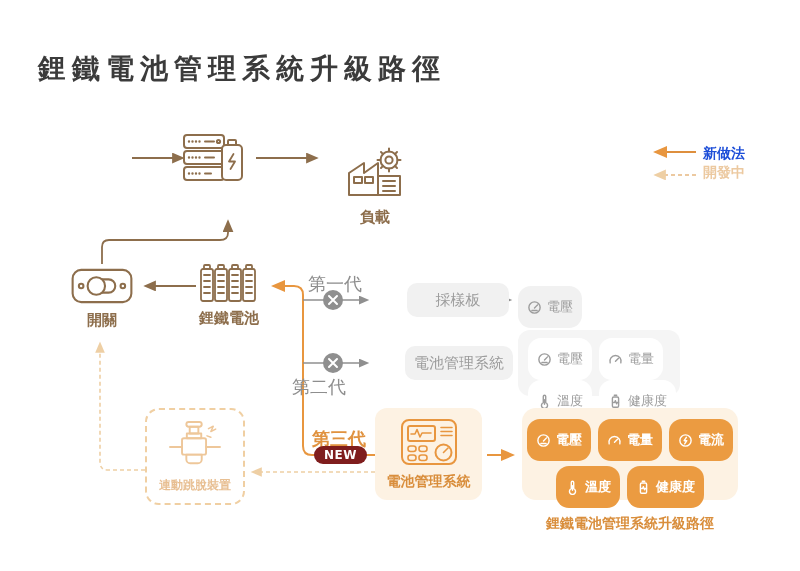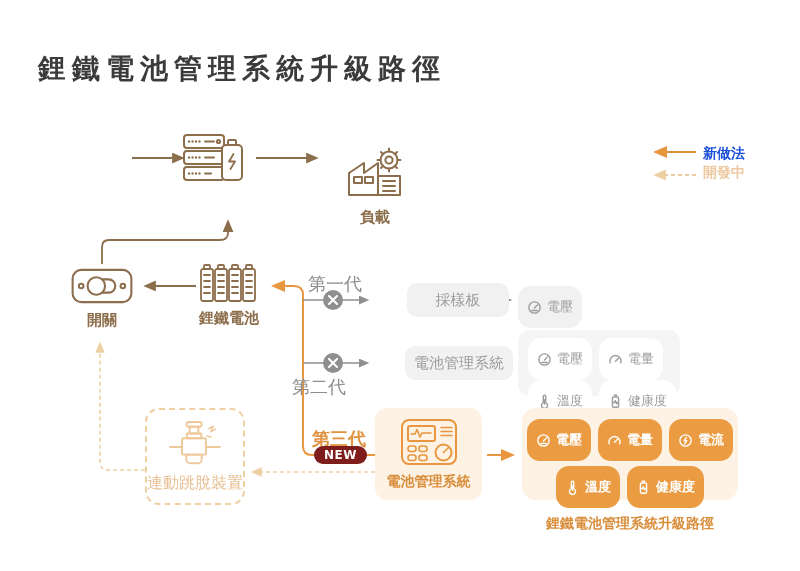--- a/index.html
+++ b/index.html
@@ -49,21 +49,21 @@
     background:#fdf2e3; border-radius:14px; z-index:2; padding:11px 10px 8px;
     display:flex; flex-direction:column; align-items:center; }
   .gen3-container .badge-row { margin-bottom:5px; }
   .gen3-container .mlabel { font-size:14px; font-weight:bold; color:#d98e3c;
     white-space:nowrap; margin-top:2px; }
 
   .trip-box { position:absolute; left:145px; top:408px; width:100px; height:97px;
     border:2px dashed #f0cfa2; border-radius:14px; z-index:2; display:flex;
     flex-direction:column; align-items:center; justify-content:space-between;
     padding:10px 2px 9px; background:#ffffff; }
-  .trip-box .tlabel { font-size:16px; color:#e8bf92; font-weight:normal; white-space:nowrap; }
+  .trip-box .tlabel { font-size:12px; color:#e8bf92; font-weight:bold; white-space:nowrap; }
 
   .legend-item { position:absolute; font-size:14px; font-weight:bold; white-space:nowrap; z-index:2; }
   .legend-item.solid { color:#1d4ed8; }
   .legend-item.dashed { color:#ecc9a0; }
 
   .big-icon svg { display:block; }
 </style>
 </head>
 <body>
 

